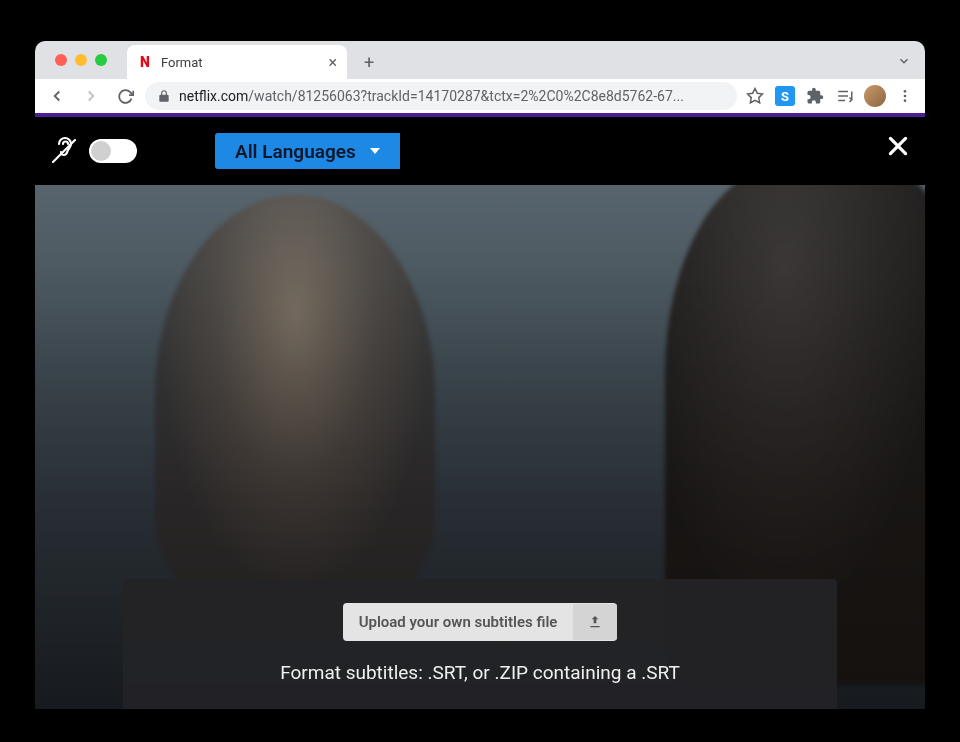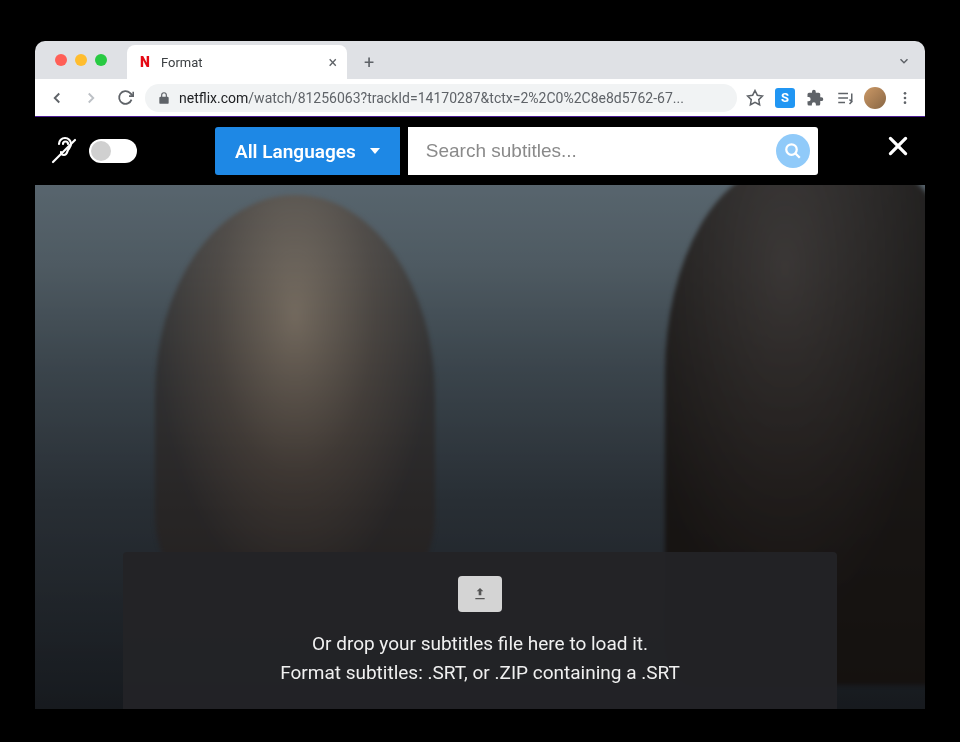--- a/index.html
+++ b/index.html
@@ -92,21 +92,21 @@
       color: #5f6368;
       cursor: pointer;
     }
     .address-bar {
       height: 38px;
       background: #fff;
       display: flex;
       align-items: center;
       padding: 0 8px;
       gap: 6px;
-      border-bottom: 1px solid #4c1d95;
+      border-bottom: 4px solid #4c1d95;
     }
     .nav-btn {
       width: 28px;
       height: 28px;
       display: flex;
       align-items: center;
       justify-content: center;
       color: #5f6368;
       cursor: pointer;
     }
@@ -193,22 +193,22 @@
       width: 20px;
       height: 20px;
       background: #d0d0d0;
       border-radius: 50%;
       position: absolute;
       top: 2px;
       left: 2px;
     }
     .lang-dropdown {
       background: #1e88e5;
-      color: #ffffff;
-      height: 48px;
+      color: #0f172a;
+      height: 36px;
       padding: 0 20px;
       display: flex;
       align-items: center;
       gap: 14px;
       font-size: 19px;
       font-weight: 600;
       cursor: pointer;
       border-radius: 3px 0 0 3px;
     }
     .lang-caret {
@@ -419,50 +419,41 @@
           <line x1="5" y1="27" x2="27" y2="5"></line>
         </svg>
       </div>
       <div class="toggle">
         <div class="toggle-knob"></div>
       </div>
       <div class="lang-dropdown">
         <span>All Languages</span>
         <span class="lang-caret"></span>
       </div>
-      <div class="search-box">
-        <input class="search-input" placeholder="Search subtitles..." style="">
-        <div class="search-btn">
-          <svg width="18" height="18" viewBox="0 0 24 24" fill="none" stroke="#fff" stroke-width="3">
-              <circle cx="10" cy="10" r="7"></circle>
-              <line x1="21" y1="21" x2="15" y2="15"></line>
-            </svg>
-        </div>
-      </div>
       <div class="close-overlay">
         <svg width="26" height="26" viewBox="0 0 24 24" fill="none" stroke="#fff" stroke-width="3" stroke-linecap="round">
             <line x1="5" y1="5" x2="19" y2="19"></line>
             <line x1="19" y1="5" x2="5" y2="19"></line>
           </svg>
       </div>
     </div>
 
     <div class="video-frame">
       <div class="figure-left"></div>
       <div class="figure-right"></div>
 
       <div class="upload-panel">
         <div class="upload-btn">
+          <span class="upload-btn-text">Upload your own subtitles file</span>
           <span class="upload-btn-icon">
             <svg width="16" height="16" viewBox="0 0 24 24" fill="#555">
                 <path d="M12 3l5 5h-3v6h-4V8H7l5-5zM5 18h14v2H5z"></path>
               </svg>
           </span>
         </div>
         <div class="upload-desc">
-          <div>Or drop your subtitles file here to load it.</div>
           <div>Format subtitles: .SRT, or .ZIP containing a .SRT</div>
         </div>
       </div>
     </div>
 
   </div>
 </div>
 
 </body></html>

